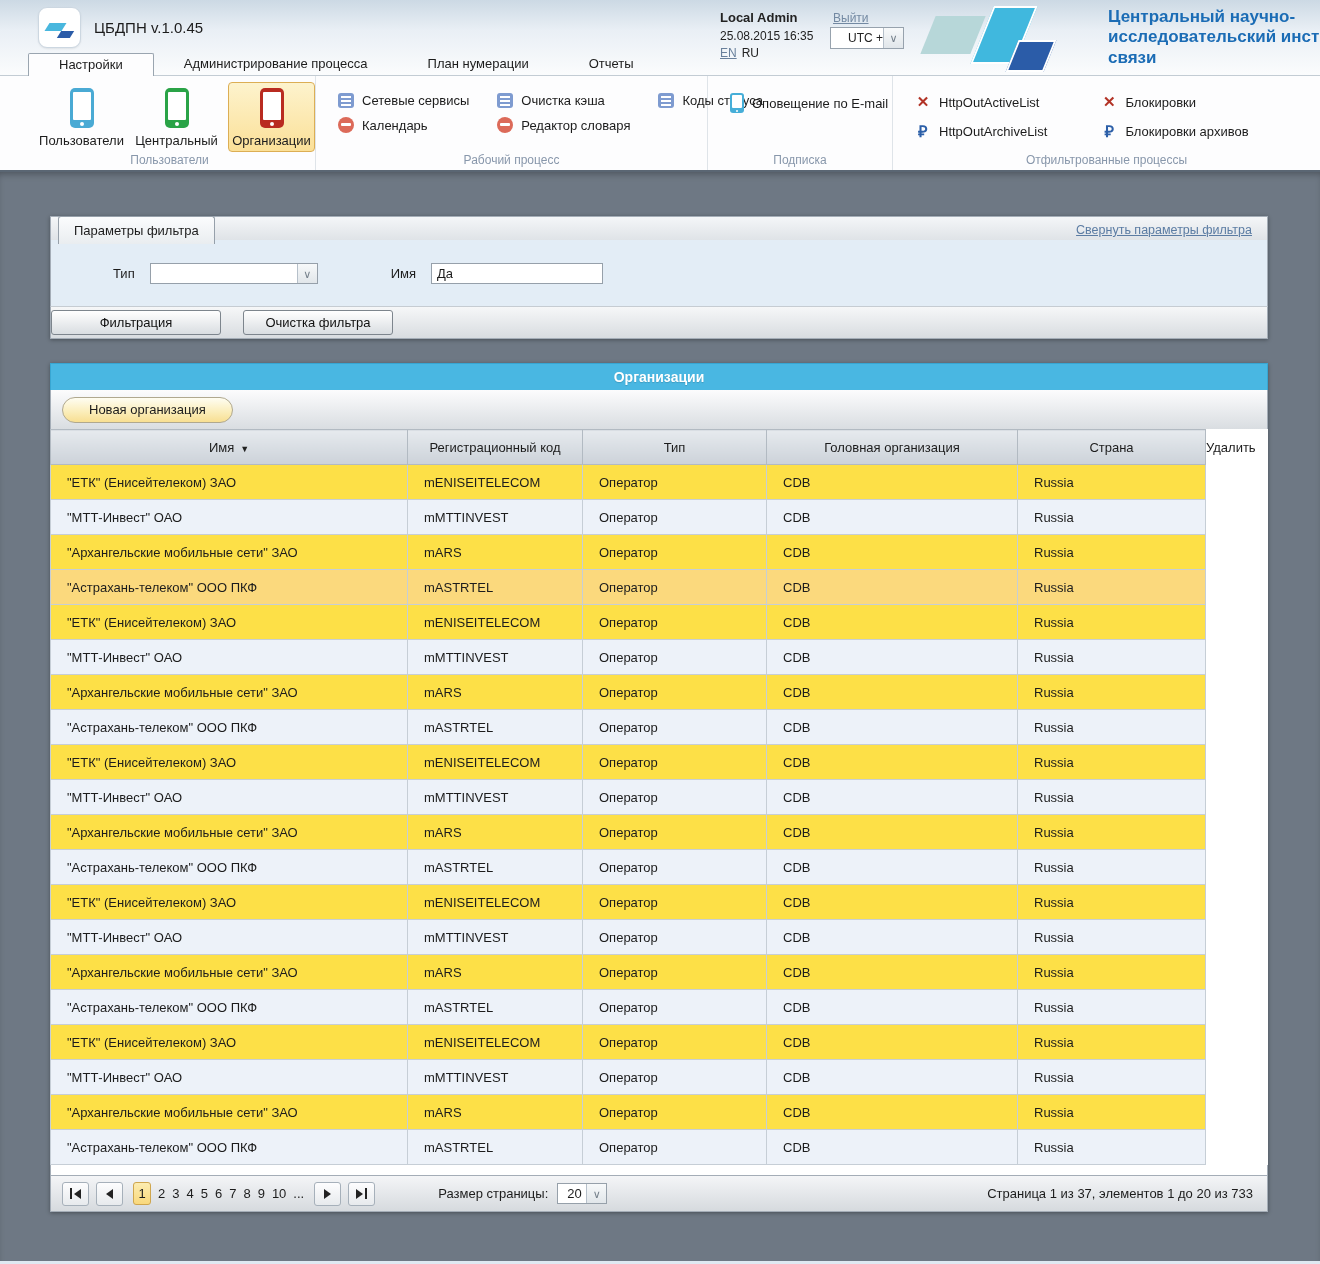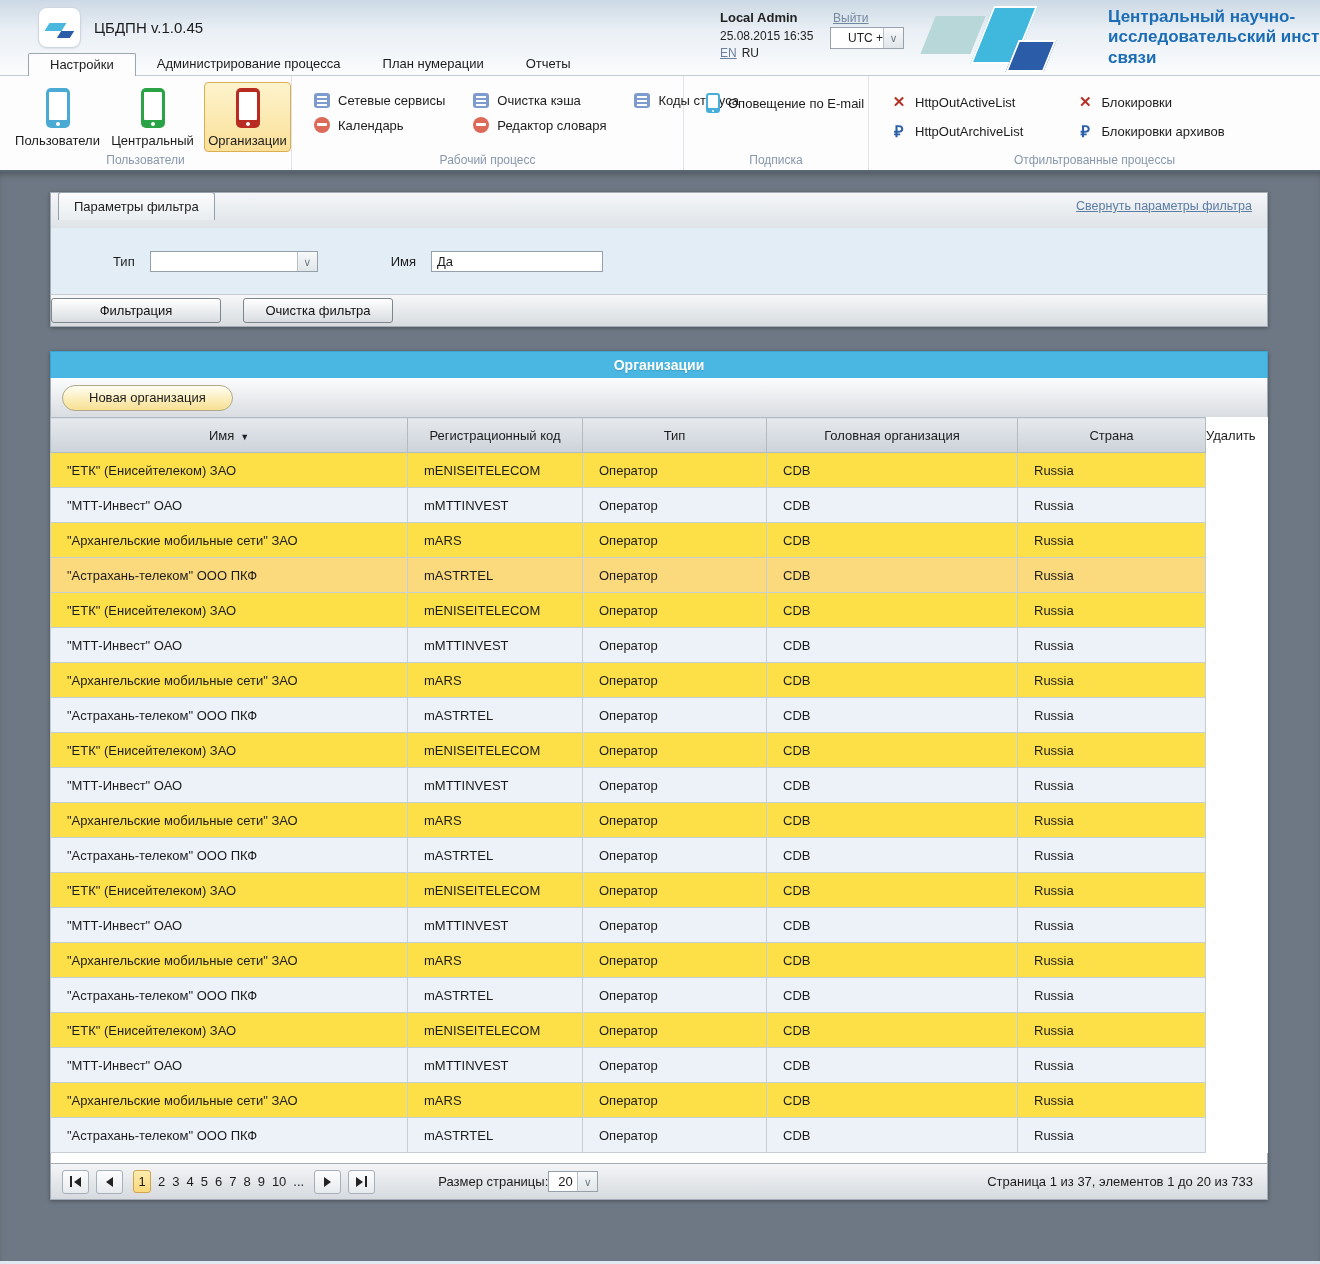--- a/index.html
+++ b/index.html
@@ -22,28 +22,28 @@
   .tz-select { position:absolute; left:830px; top:27px; width:74px; height:22px; background:#fff; border:1px solid #97a2ad; font-size:12px; line-height:20px; padding-left:17px; color:#222; cursor:pointer; }
   .tz-select .chev, .f-select .chev, .ps-select .chev { position:absolute; right:0; top:0; bottom:0; width:20px; background:linear-gradient(#f7f9fa,#e1e6ea); border-left:1px solid #b6c0ca; color:#75808b; text-align:center; font-size:11px; line-height:20px; }
 
   .cniis-logo { position:absolute; left:926px; top:4px; width:122px; height:68px; }
   .cniis-logo .s1 { position:absolute; left:2px; top:12px; width:50px; height:38px; background:#b7d7d9; transform:skewX(-22deg); }
   .cniis-logo .s2 { position:absolute; left:56px; top:2px; width:44px; height:58px; background:#40b8de; transform:skewX(-22deg); border:2px solid #fff; }
   .cniis-logo .s3 { position:absolute; left:86px; top:36px; width:38px; height:32px; background:#2b5ca8; transform:skewX(-22deg); border:2px solid #fff; }
   .cniis-name { position:absolute; left:1108px; top:7px; width:260px; font-size:17px; font-weight:bold; color:#1b6cb5; line-height:1.2; }
 
   .tabbar { position:absolute; left:28px; bottom:0; display:flex; align-items:flex-end; }
-  .tab { height:22px; line-height:22px; padding:0 21px; font-size:13px; color:#1c1c1c; cursor:pointer; white-space:nowrap; }
+  .tab { height:22px; line-height:22px; padding:0 30px; font-size:13px; color:#1c1c1c; cursor:pointer; white-space:nowrap; }
   .tab.active { background:#fdfdfe; border:1px solid #9aa5b0; border-bottom:none; border-radius:2px 2px 0 0; height:23px; margin-bottom:-1px; position:relative; z-index:2; }
 
   
   .ribbon { height:97px; background:#fdfdfe; border-top:1px solid #c3ccd4; border-bottom:2px solid #5a6673; display:flex; }
   .rgroup { position:relative; border-right:1px solid #dfe4e9; height:100%; }
   .rgroup-label { position:absolute; bottom:3px; left:0; right:0; text-align:center; font-size:12px; color:#8897ab; }
-  .g1 { width:292px; } .g2 { width:392px; } .g3 { width:185px; } .g4 { flex:1; border-right:none; }
+  .g1 { width:292px;margin-left:24px; } .g2 { width:392px; } .g3 { width:185px; } .g4 { flex:1; border-right:none; }
 
   .big-items { display:flex; gap:8px; padding:6px 0 0 14px; }
   .big-item { width:88px; height:70px; display:flex; flex-direction:column; align-items:center; gap:5px; padding-top:5px; font-size:13px; color:#1c1c1c; border:1px solid transparent; border-radius:4px; cursor:pointer; }
   .big-item.selected { background:linear-gradient(#fdf3cd,#fbe098); border:1px solid #dcae54; }
   .phone { width:24px; height:40px; border-radius:5px; position:relative; }
   .phone::before { content:""; position:absolute; left:3px; right:3px; top:4px; bottom:8px; background:#fff; border-radius:1px; }
   .phone::after { content:""; position:absolute; left:50%; bottom:2px; width:4px; height:4px; margin-left:-2px; background:#fff; border-radius:50%; }
   .phone.blue { background:#4aaad4; } .phone.green { background:#2aa347; } .phone.red { background:#b92b20; }
   .phone.small { width:14px; height:20px; border-radius:3px; background:#46aed8; }
   .phone.small::before { left:2px; right:2px; top:2px; bottom:5px; }
@@ -58,21 +58,21 @@
   .icon-block::before { content:""; position:absolute; left:3px; right:3px; top:6px; height:3px; background:#fff; border-radius:1px; }
   .icon-x { color:#b23326; font-size:15px; font-weight:bold; width:16px; text-align:center; }
   .icon-ruble { color:#2c5fa8; font-size:16px; font-weight:bold; width:16px; text-align:center; }
 
   
   .content { height:1190px; background:#6e7884; padding-top:20px; box-shadow:inset 0 5px 7px -3px rgba(0,0,0,.3); }
   .panel { width:1218px; margin-left:50px; }
 
   
   .filter-panel { margin-bottom:24px; box-shadow:0 1px 4px rgba(0,0,0,.35); }
-  .filter-tabstrip { height:36px; background:linear-gradient(#f4f6f8,#dfe3e7); border:1px solid #a4adb7; border-bottom:none; position:relative; }
+  .filter-tabstrip { height:24px; background:linear-gradient(#f4f6f8,#dfe3e7); border:1px solid #a4adb7; border-bottom:none; position:relative;margin-top:24px; }
   .filter-tab { position:absolute; left:7px; top:-1px; height:28px; line-height:27px; padding:0 15px; background:linear-gradient(#fbfcfd,#e9edf0); border:1px solid #96a0aa; border-bottom:none; border-radius:3px 3px 0 0; font-size:13px; color:#1c1c1c; }
   .collapse-link { position:absolute; right:15px; top:6px; font-size:12.5px; color:#5b7ca3; text-decoration:underline; cursor:pointer; }
   .filter-body { background:#e3edf6; border-left:1px solid #a4adb7; border-right:1px solid #a4adb7; height:66px; display:flex; align-items:center; padding-left:62px; }
   .f-label { font-size:13px; color:#1c1c1c; margin-right:15px; }
   .f-select { position:relative; width:168px; height:21px; background:#fff; border:1px solid #96a0aa; line-height:19px; font-size:13px; padding-left:6px; cursor:pointer; margin-right:73px; }
   .f-input { width:172px; height:21px; border:1px solid #96a0aa; font-size:13px; padding:0 5px; font-family:"Liberation Sans", sans-serif; color:#1c1c1c; }
   .filter-buttons { height:33px; background:linear-gradient(#f6f7f8,#d8dce0); border:1px solid #a4adb7; border-top:1px solid #c6ccd2; display:flex; align-items:center; justify-content:flex-start; gap:22px; }
   .btn { height:25px; background:linear-gradient(#ffffff,#d9dde1); border:1px solid #7d858d; border-radius:3px; font-size:13px; color:#111; font-family:"Liberation Sans", sans-serif; cursor:pointer; }
   .btn.filter { width:170px; } .btn.clear { width:150px; }
 
@@ -93,21 +93,21 @@
 
   
   .pager { height:37px; background:linear-gradient(#f4f5f7,#d6dade); border:1px solid #a4adb7; display:flex; align-items:center; padding:0 11px; gap:7px; position:relative; }
   .pbtn { width:27px; height:24px; background:linear-gradient(#fdfdfe,#e7eaed); border:1px solid #a6b0ba; border-radius:3px; display:flex; align-items:center; justify-content:center; gap:2px; cursor:pointer; }
   .tri-l { width:0; height:0; border-top:5px solid transparent; border-bottom:5px solid transparent; border-right:7px solid #222; }
   .tri-r { width:0; height:0; border-top:5px solid transparent; border-bottom:5px solid transparent; border-left:7px solid #222; }
   .vbar { width:2px; height:11px; background:#222; }
   .pages { display:flex; align-items:center; gap:7px; margin-left:3px; }
   .page { font-size:13px; color:#1c1c1c; cursor:pointer; }
   .page.current { background:linear-gradient(#fcecb0,#f9d87c); border:1px solid #cfa64e; border-radius:3px; width:18px; height:23px; line-height:22px; text-align:center; }
-  .page-size { margin-left:56px; display:flex; align-items:center; gap:0; font-size:13px; color:#1c1c1c; }
+  .page-size { margin-left:56px; display:flex; align-items:center; gap:9px; font-size:13px; color:#1c1c1c; }
   .ps-select { position:relative; width:50px; height:21px; background:#fff; border:1px solid #96a0aa; line-height:19px; font-size:13px; padding-left:9px; cursor:pointer; }
   .pager-status { position:absolute; right:14px; font-size:13px; color:#1c1c1c; }
 
   .bottom-line { position:absolute; bottom:0; left:0; right:0; height:3px; background:#dfe9f2; }
 </style>
 </head>
 <body>
 
 <div class="stage">
 

